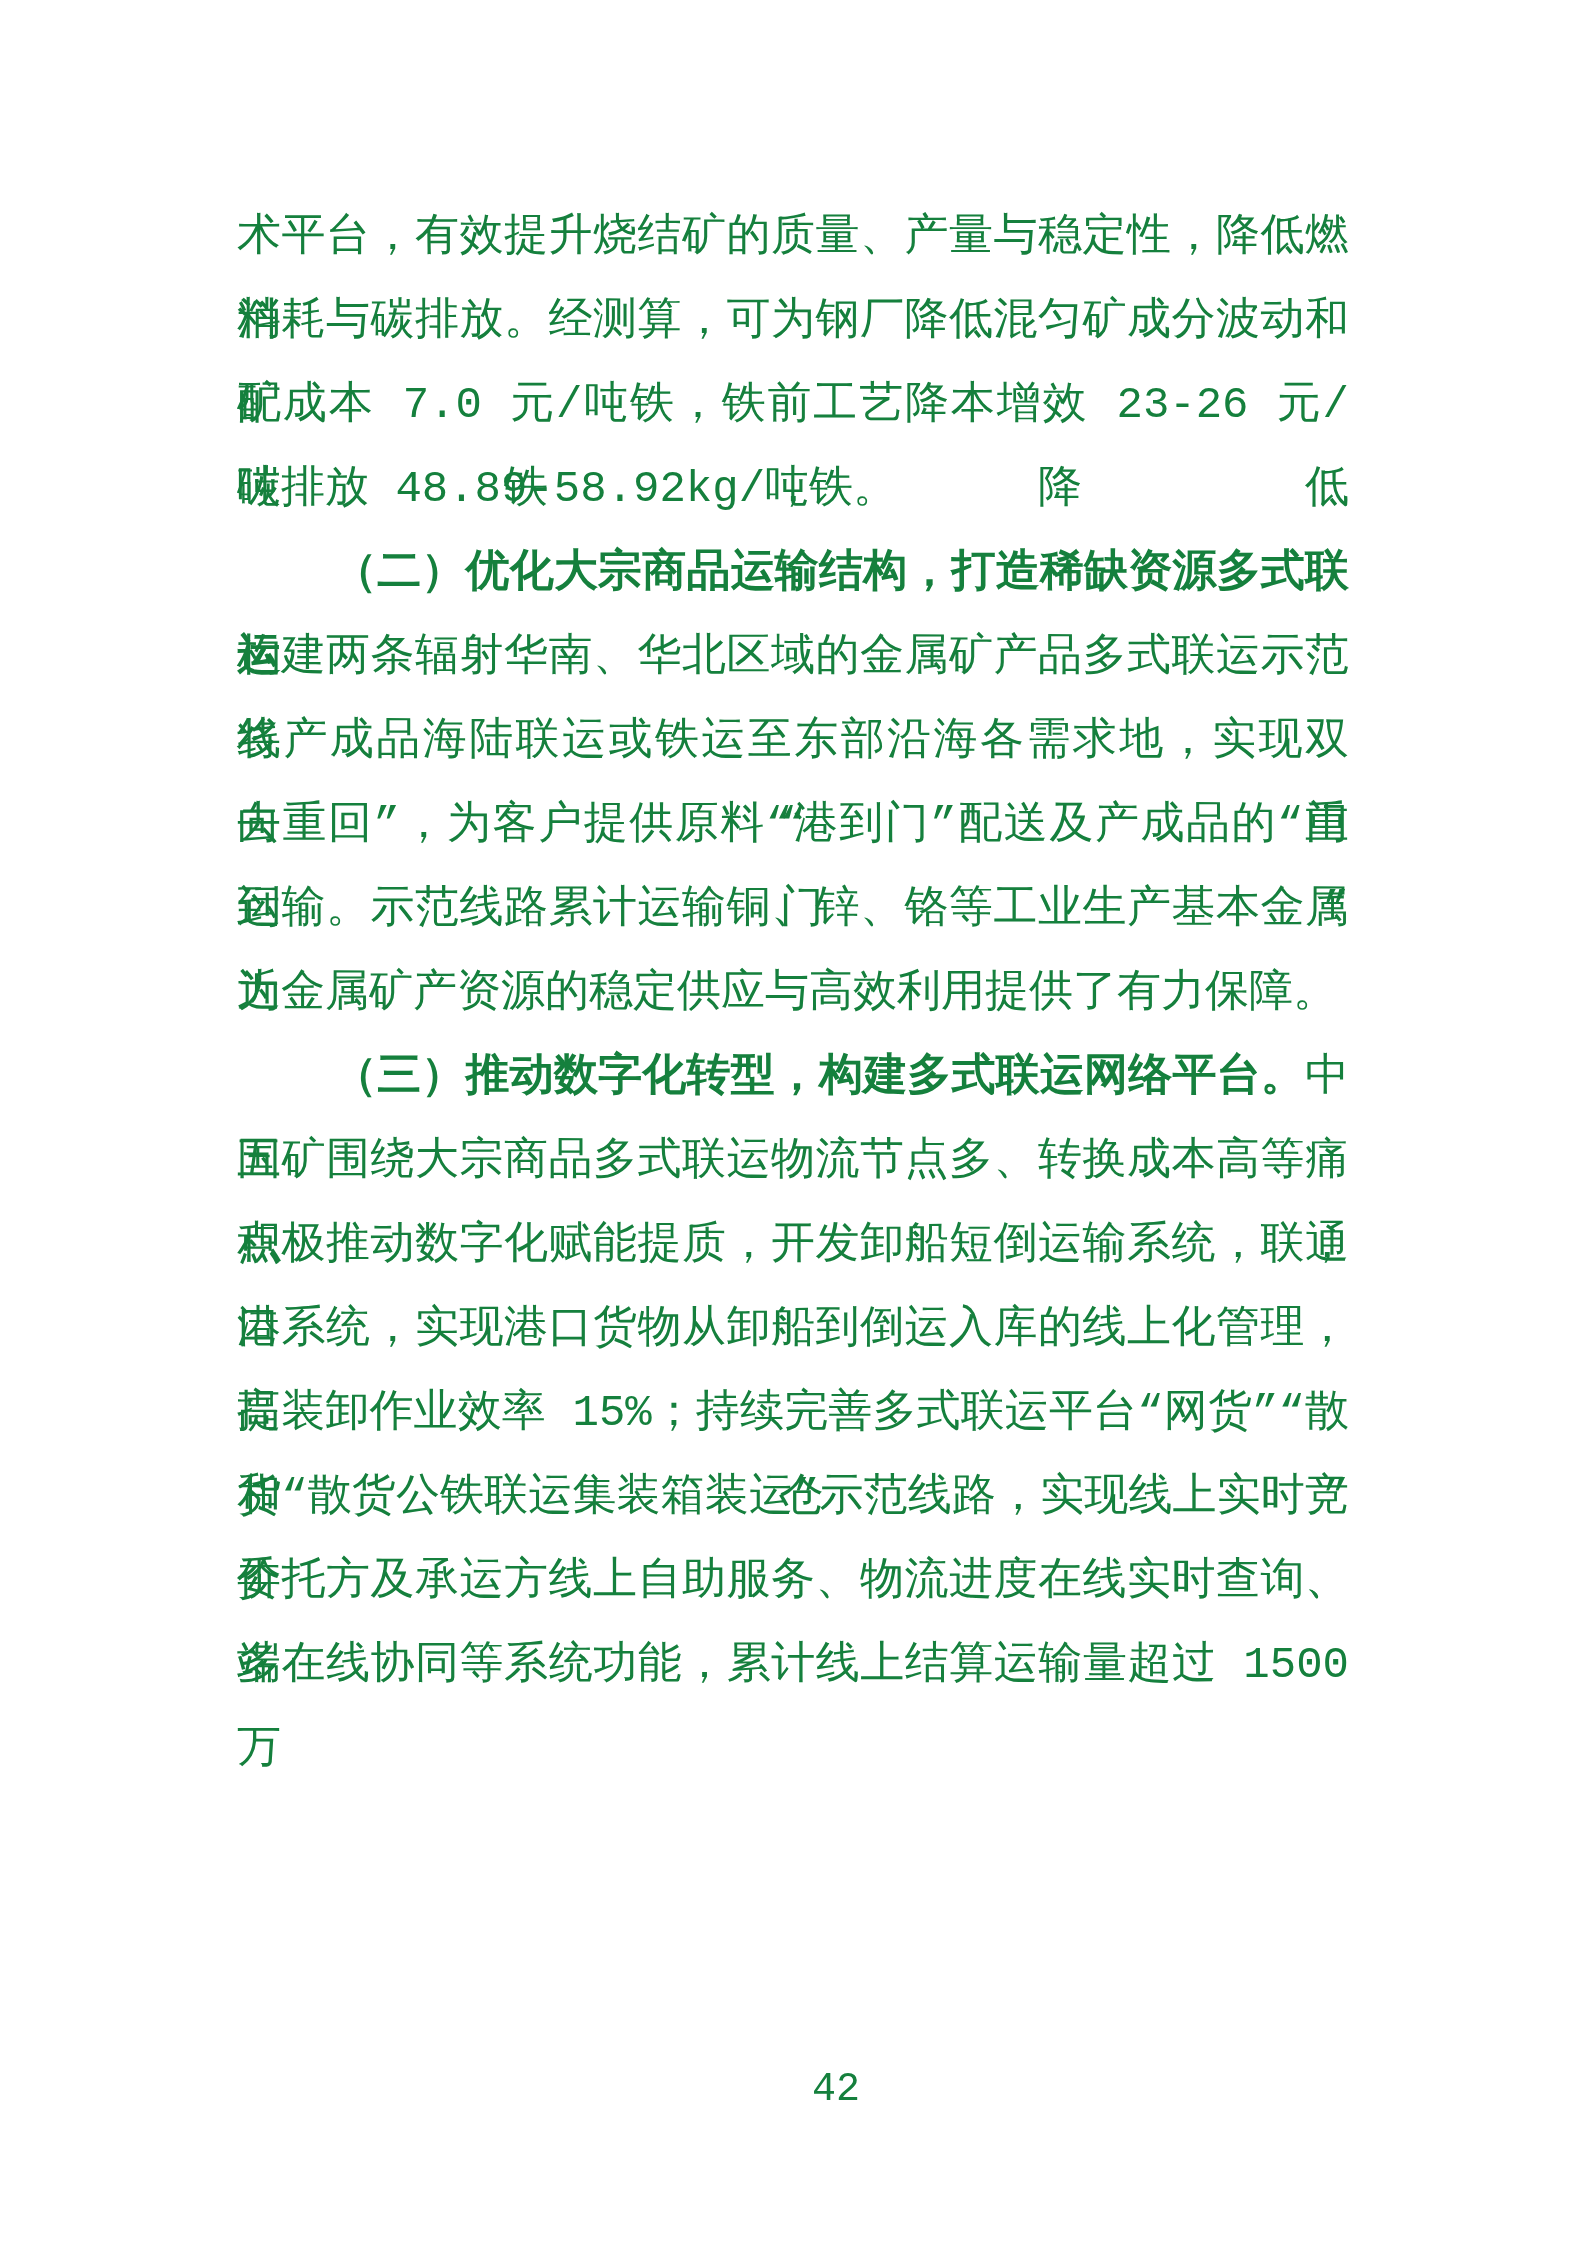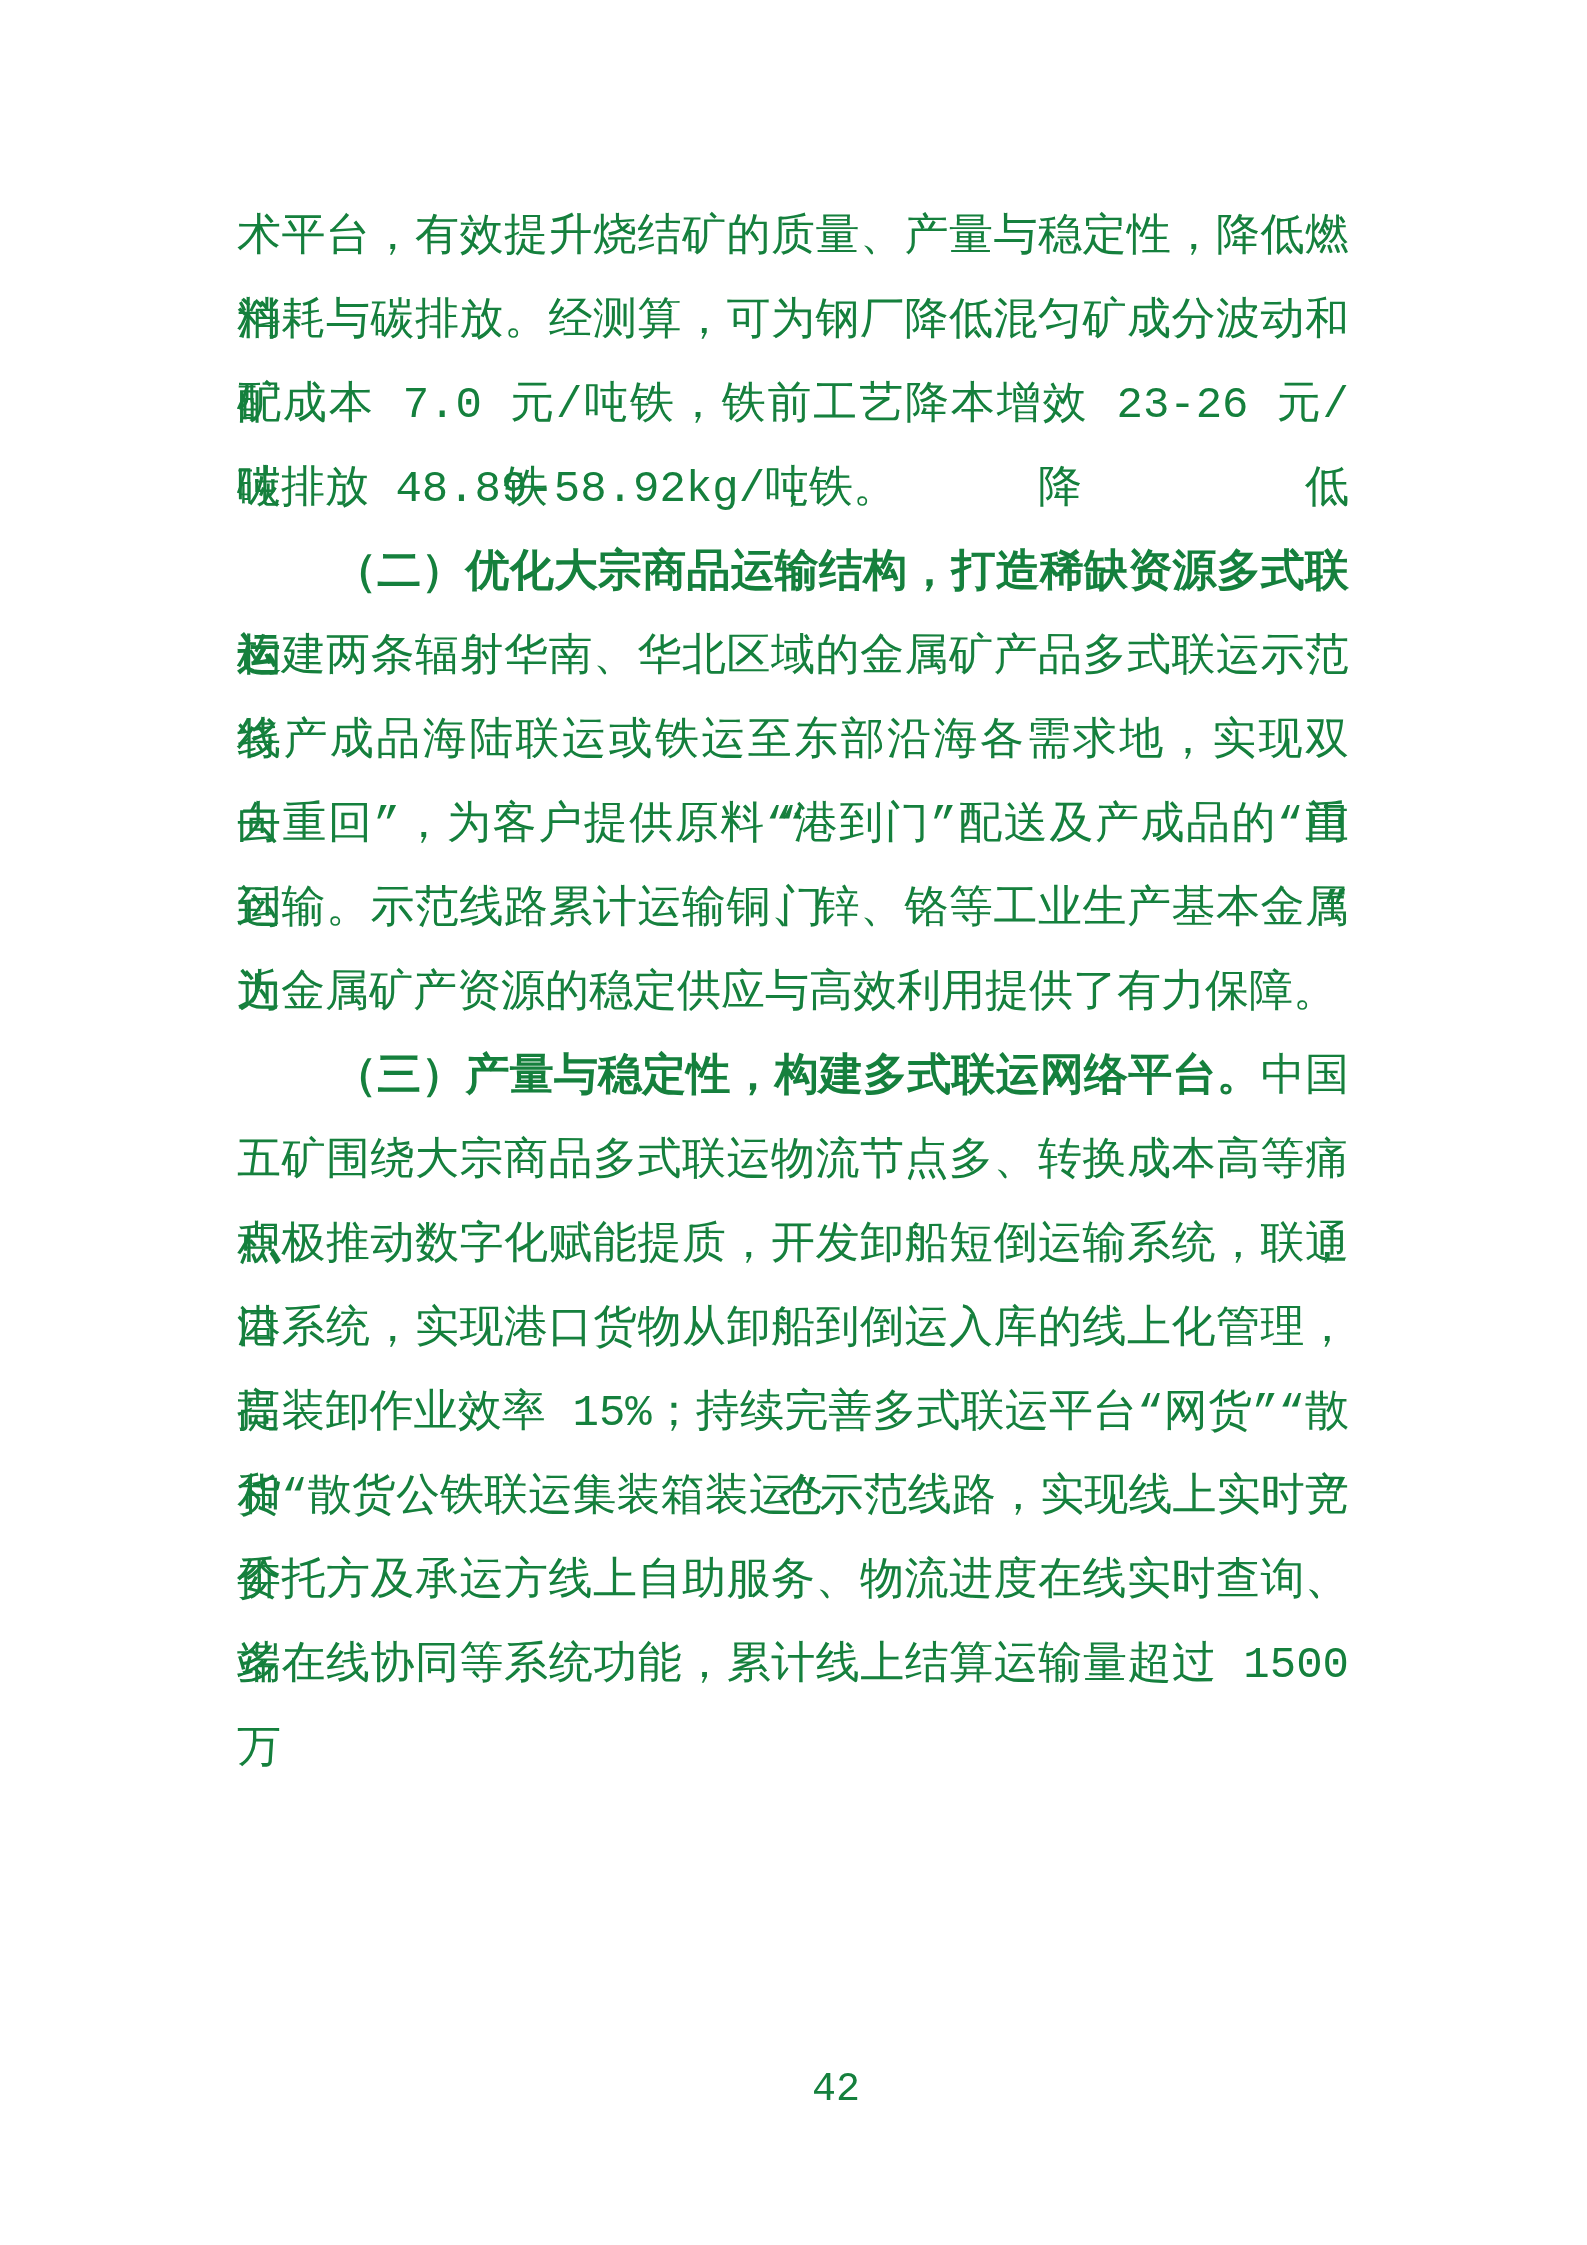--- a/index.html
+++ b/index.html
@@ -61,21 +61,21 @@
       <div class="line"><span class="seg">术平台，有效提升烧结矿的质量、产量与稳定性，降低燃料</span></div>
       <div class="line"><span class="seg">消耗与碳排放。经测算，可为钢厂降低混匀矿成分波动和配</span></div>
       <div class="line"><span class="seg">矿成本 7.0 元/吨铁，铁前工艺降本增效 23-26 元/吨铁，降低</span></div>
       <div class="line nojust"><span class="seg">碳排放 48.89-58.92kg/吨铁。</span></div>
       <div class="line indent"><span class="seg bold">（二）优化大宗商品运输结构，打造稀缺资源多式联运</span></div>
       <div class="line"><span class="seg">构建两条辐射华南、华北区域的金属矿产品多式联运示范线</span></div>
       <div class="line"><span class="seg">将产成品海陆联运或铁运至东部沿海各需求地，实现双向“重</span></div>
       <div class="line"><span class="seg">去重回”，为客户提供原料“港到门”配送及产成品的“门到门”</span></div>
       <div class="line"><span class="seg">运输。示范线路累计运输铜、锌、铬等工业生产基本金属近</span></div>
       <div class="line nojust"><span class="seg">为金属矿产资源的稳定供应与高效利用提供了有力保障。</span></div>
-      <div class="line indent"><span class="seg bold">（三）产量与稳定性，构建多式联运网络平台。</span><span class="seg">中国</span></div>
+      <div class="line indent"><span class="seg bold">（三）推动数字化转型，构建多式联运网络平台。</span><span class="seg">中国</span></div>
       <div class="line"><span class="seg">五矿围绕大宗商品多式联运物流节点多、转换成本高等痛点，</span></div>
       <div class="line"><span class="seg">积极推动数字化赋能提质，开发卸船短倒运输系统，联通港</span></div>
       <div class="line"><span class="seg">口系统，实现港口货物从卸船到倒运入库的线上化管理，提</span></div>
       <div class="line"><span class="seg">高装卸作业效率 15%；持续完善多式联运平台“网货”“散货仓”</span></div>
       <div class="line"><span class="seg">和“散货公铁联运集装箱装运”示范线路，实现线上实时竞价、</span></div>
       <div class="line"><span class="seg">委托方及承运方线上自助服务、物流进度在线实时查询、多</span></div>
       <div class="line"><span class="seg">端在线协同等系统功能，累计线上结算运输量超过 1500 万</span></div>
     </div>
   <div class="page-number">42</div>
 </div>

